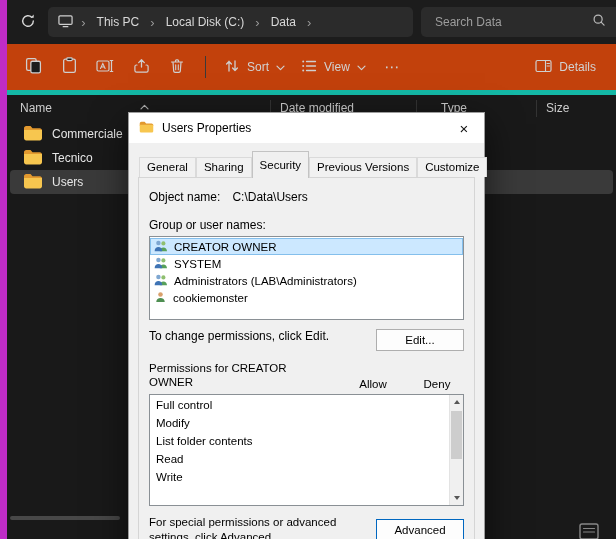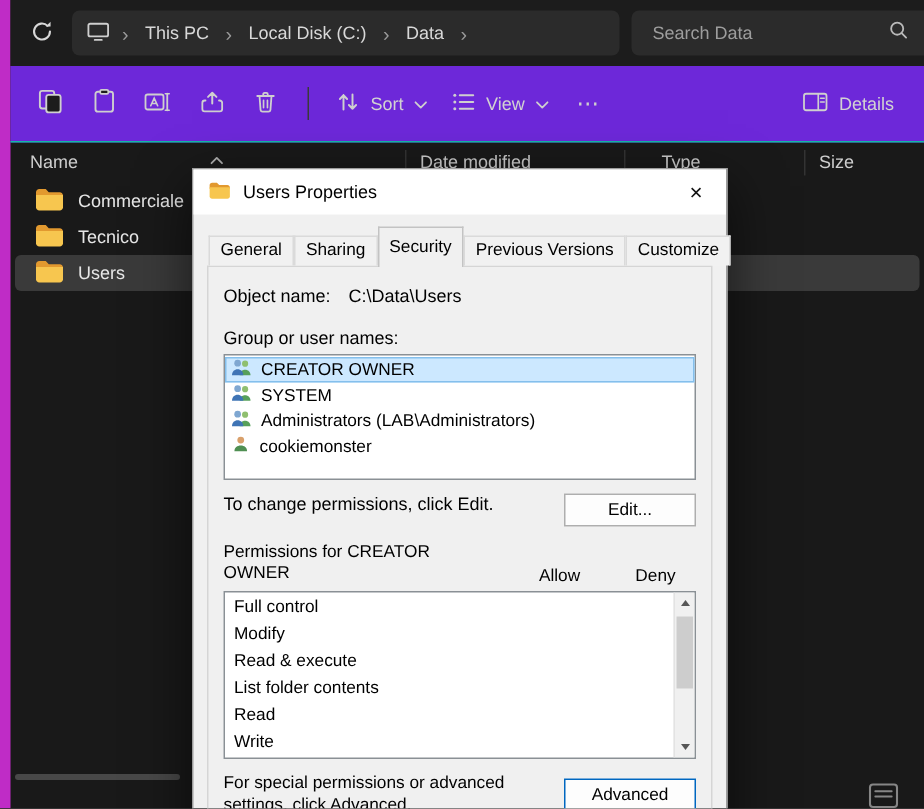--- a/index.html
+++ b/index.html
@@ -17,21 +17,21 @@
   .iconbtn{display:flex;align-items:center;justify-content:center;border-radius:4px;cursor:pointer;background:transparent;border:none;padding:0;}
   .refresh{width:28px;height:28px;margin-left:8px;}
   .addressbar{margin-left:8px;width:402px;height:30px;background:#2b2b2b;border-radius:5px;display:flex;align-items:center;padding:0 10px;gap:7px;color:#d8d8d8;font-size:12px;}
   .crumb{padding:2px 3px;border-radius:3px;cursor:pointer;white-space:nowrap;}
   .crumb-sep{color:#9a9a9a;font-size:13px;padding:0 1px;cursor:pointer;}
   .searchbox{margin-left:8px;flex:1;height:30px;background:#2b2b2b;border-radius:5px 0 0 5px;display:flex;align-items:center;padding:0 10px 0 12px;}
   .searchbox input{flex:1;background:transparent;border:none;outline:none;color:#ffffff;font-size:12px;font-family:"Liberation Sans",sans-serif;}
   .searchbox input::placeholder{color:#9d9d9d;}
 
   
-  .toolbar{position:absolute;left:7px;top:44px;right:0;height:51px;background:#6d28d9;border-bottom:1px solid #14b8a6;display:flex;align-items:center;padding-left:8px;justify-content:flex-end;}
+  .toolbar{position:absolute;left:7px;top:44px;right:0;height:51px;background:#c2410c;border-bottom:5px solid #14b8a6;display:flex;align-items:center;padding-left:8px;justify-content:flex-end;}
   .tbtn{height:34px;min-width:36px;padding:0 8px;display:flex;align-items:center;justify-content:center;gap:7px;border-radius:4px;cursor:pointer;color:#d2d2d2;font-size:12px;background:transparent;border:none;font-family:"Liberation Sans",sans-serif;}
   .tsep{width:1px;height:22px;background:#3a3a3a;margin:0 10px;}
   .details-btn{margin-left:auto;margin-right:12px;}
 
   
   .colheaders{position:absolute;left:7px;top:96px;right:0;height:25px;color:#cdcdcd;font-size:12px;}
   .colheaders .hname{position:absolute;left:13px;top:5px;cursor:pointer;}
   .sortasc{position:absolute;left:133px;top:3px;}
   .hdate{position:absolute;left:273px;top:5px;cursor:pointer;}
   .htype{position:absolute;left:434px;top:5px;cursor:pointer;}
@@ -360,21 +360,20 @@
 
       <div class="permhdr">
         <div class="permlabel">Permissions for CREATOR OWNER</div>
         <span class="allow">Allow</span>
         <span class="deny">Deny</span>
       </div>
 
       <div class="listbox permlist">
         <div class="pitem">Full control</div>
         <div class="pitem">Modify</div>
-        <div class="pitem">Read &amp; execute</div>
         <div class="pitem">List folder contents</div>
         <div class="pitem">Read</div>
         <div class="pitem">Write</div>
         <div class="vscroll">
           <div class="scrbtn">
               <span class="arr-up"></span>
             </div>
           <div class="thumb"></div>
           <div class="scrbtn scrdown">
               <span class="arr-down"></span>

